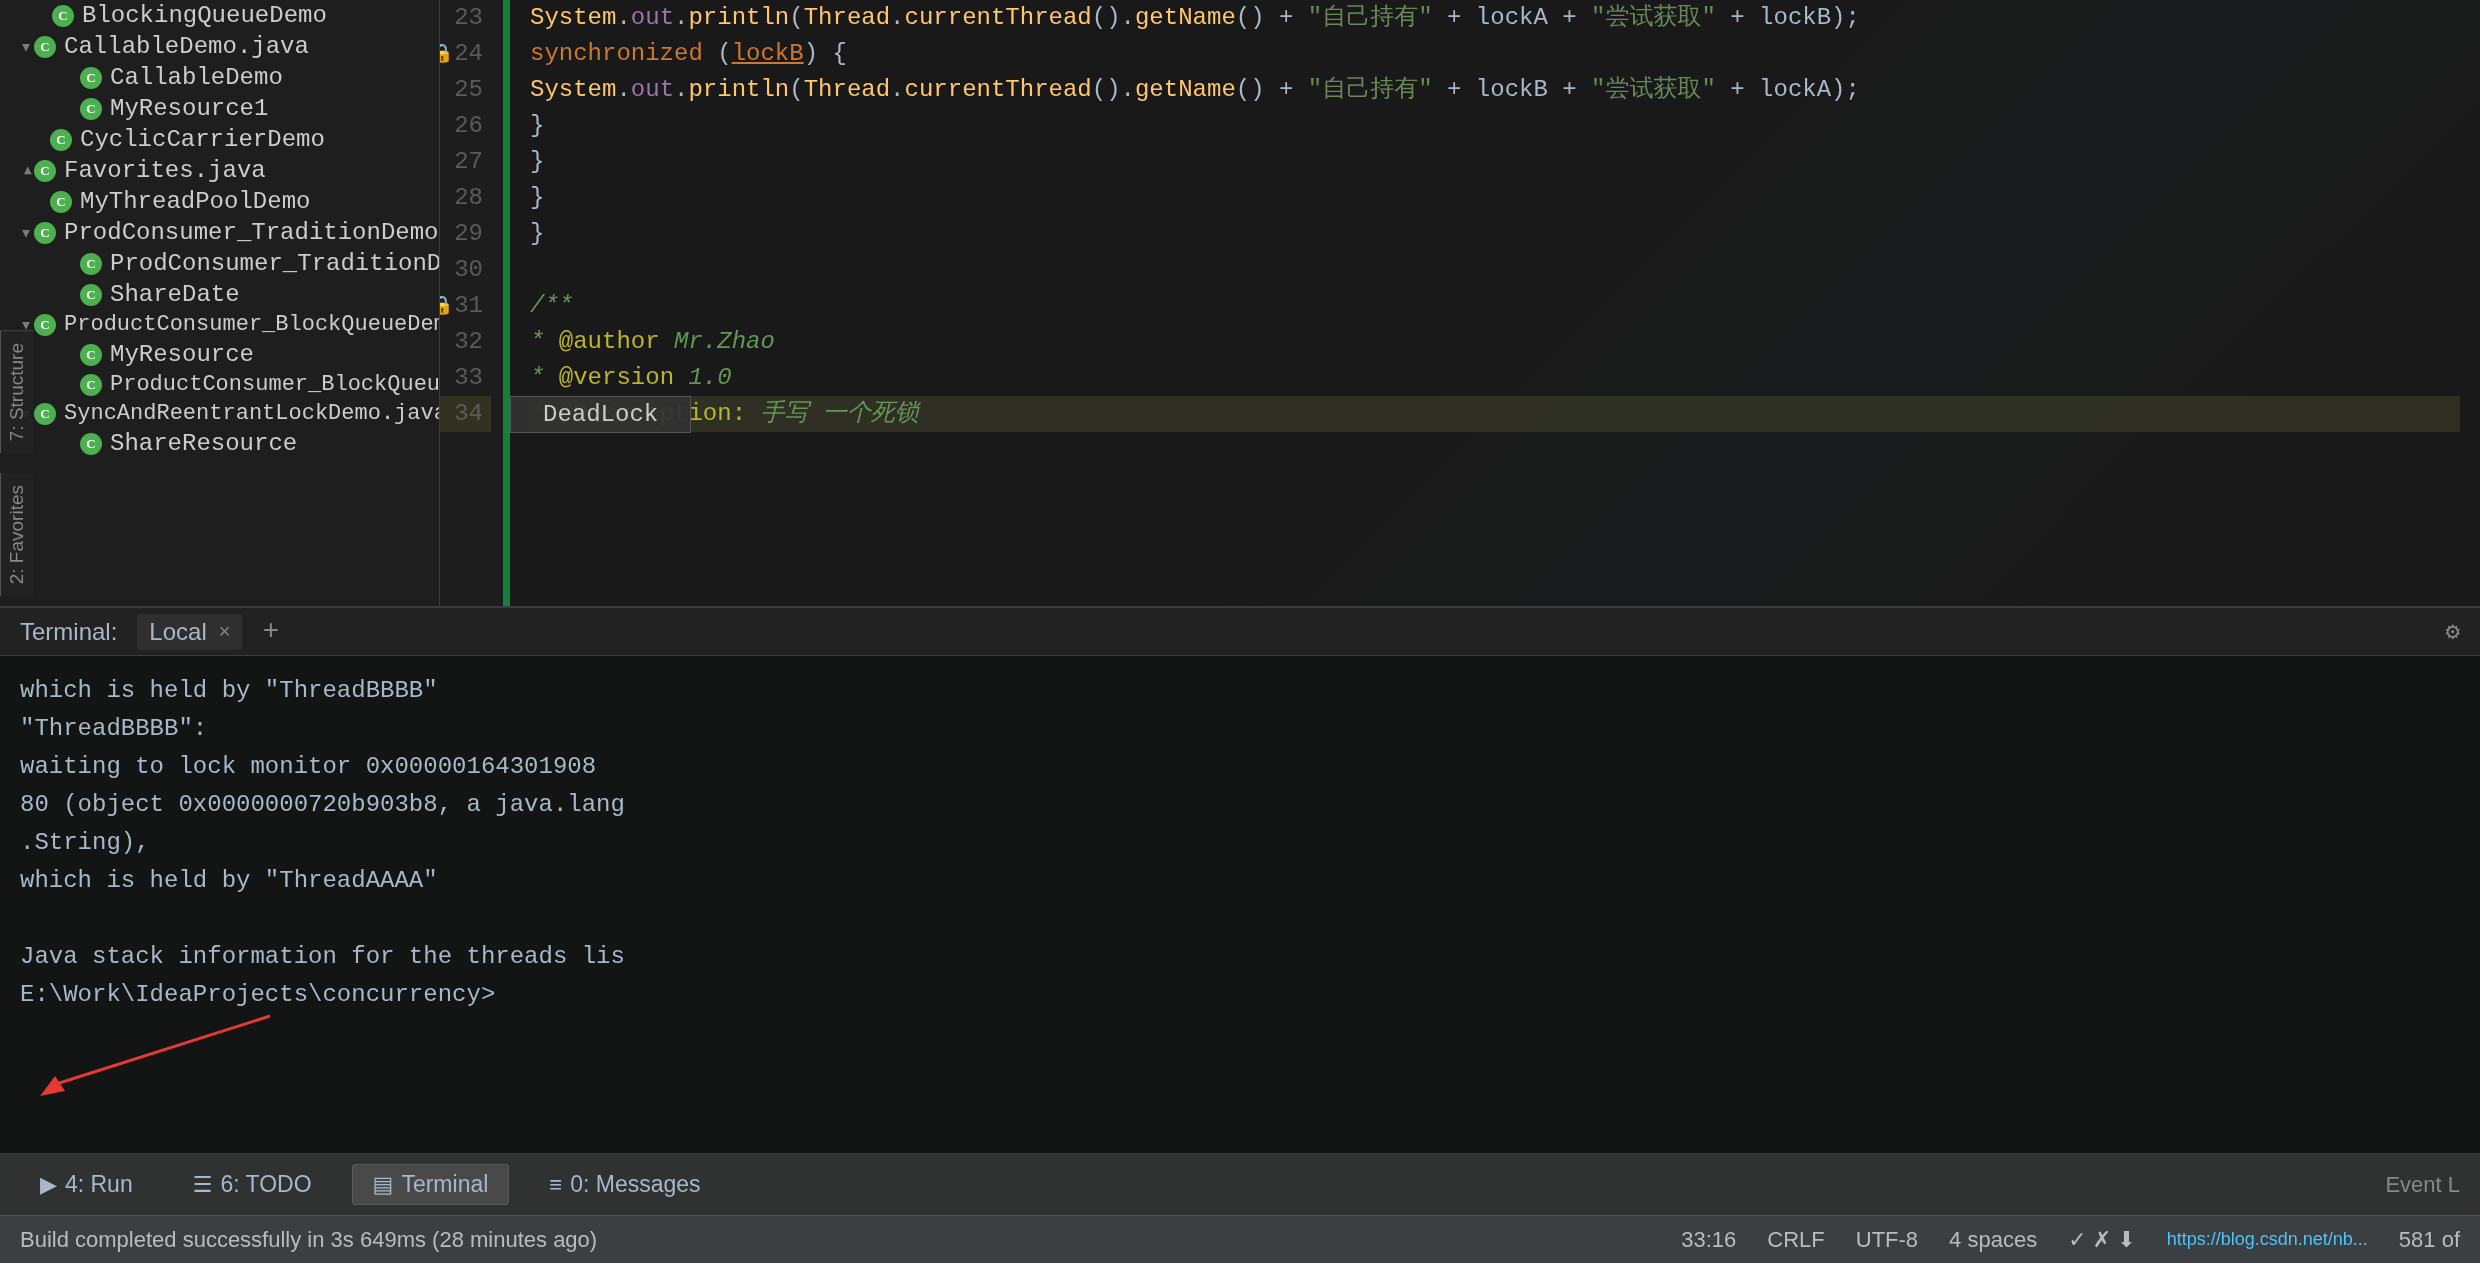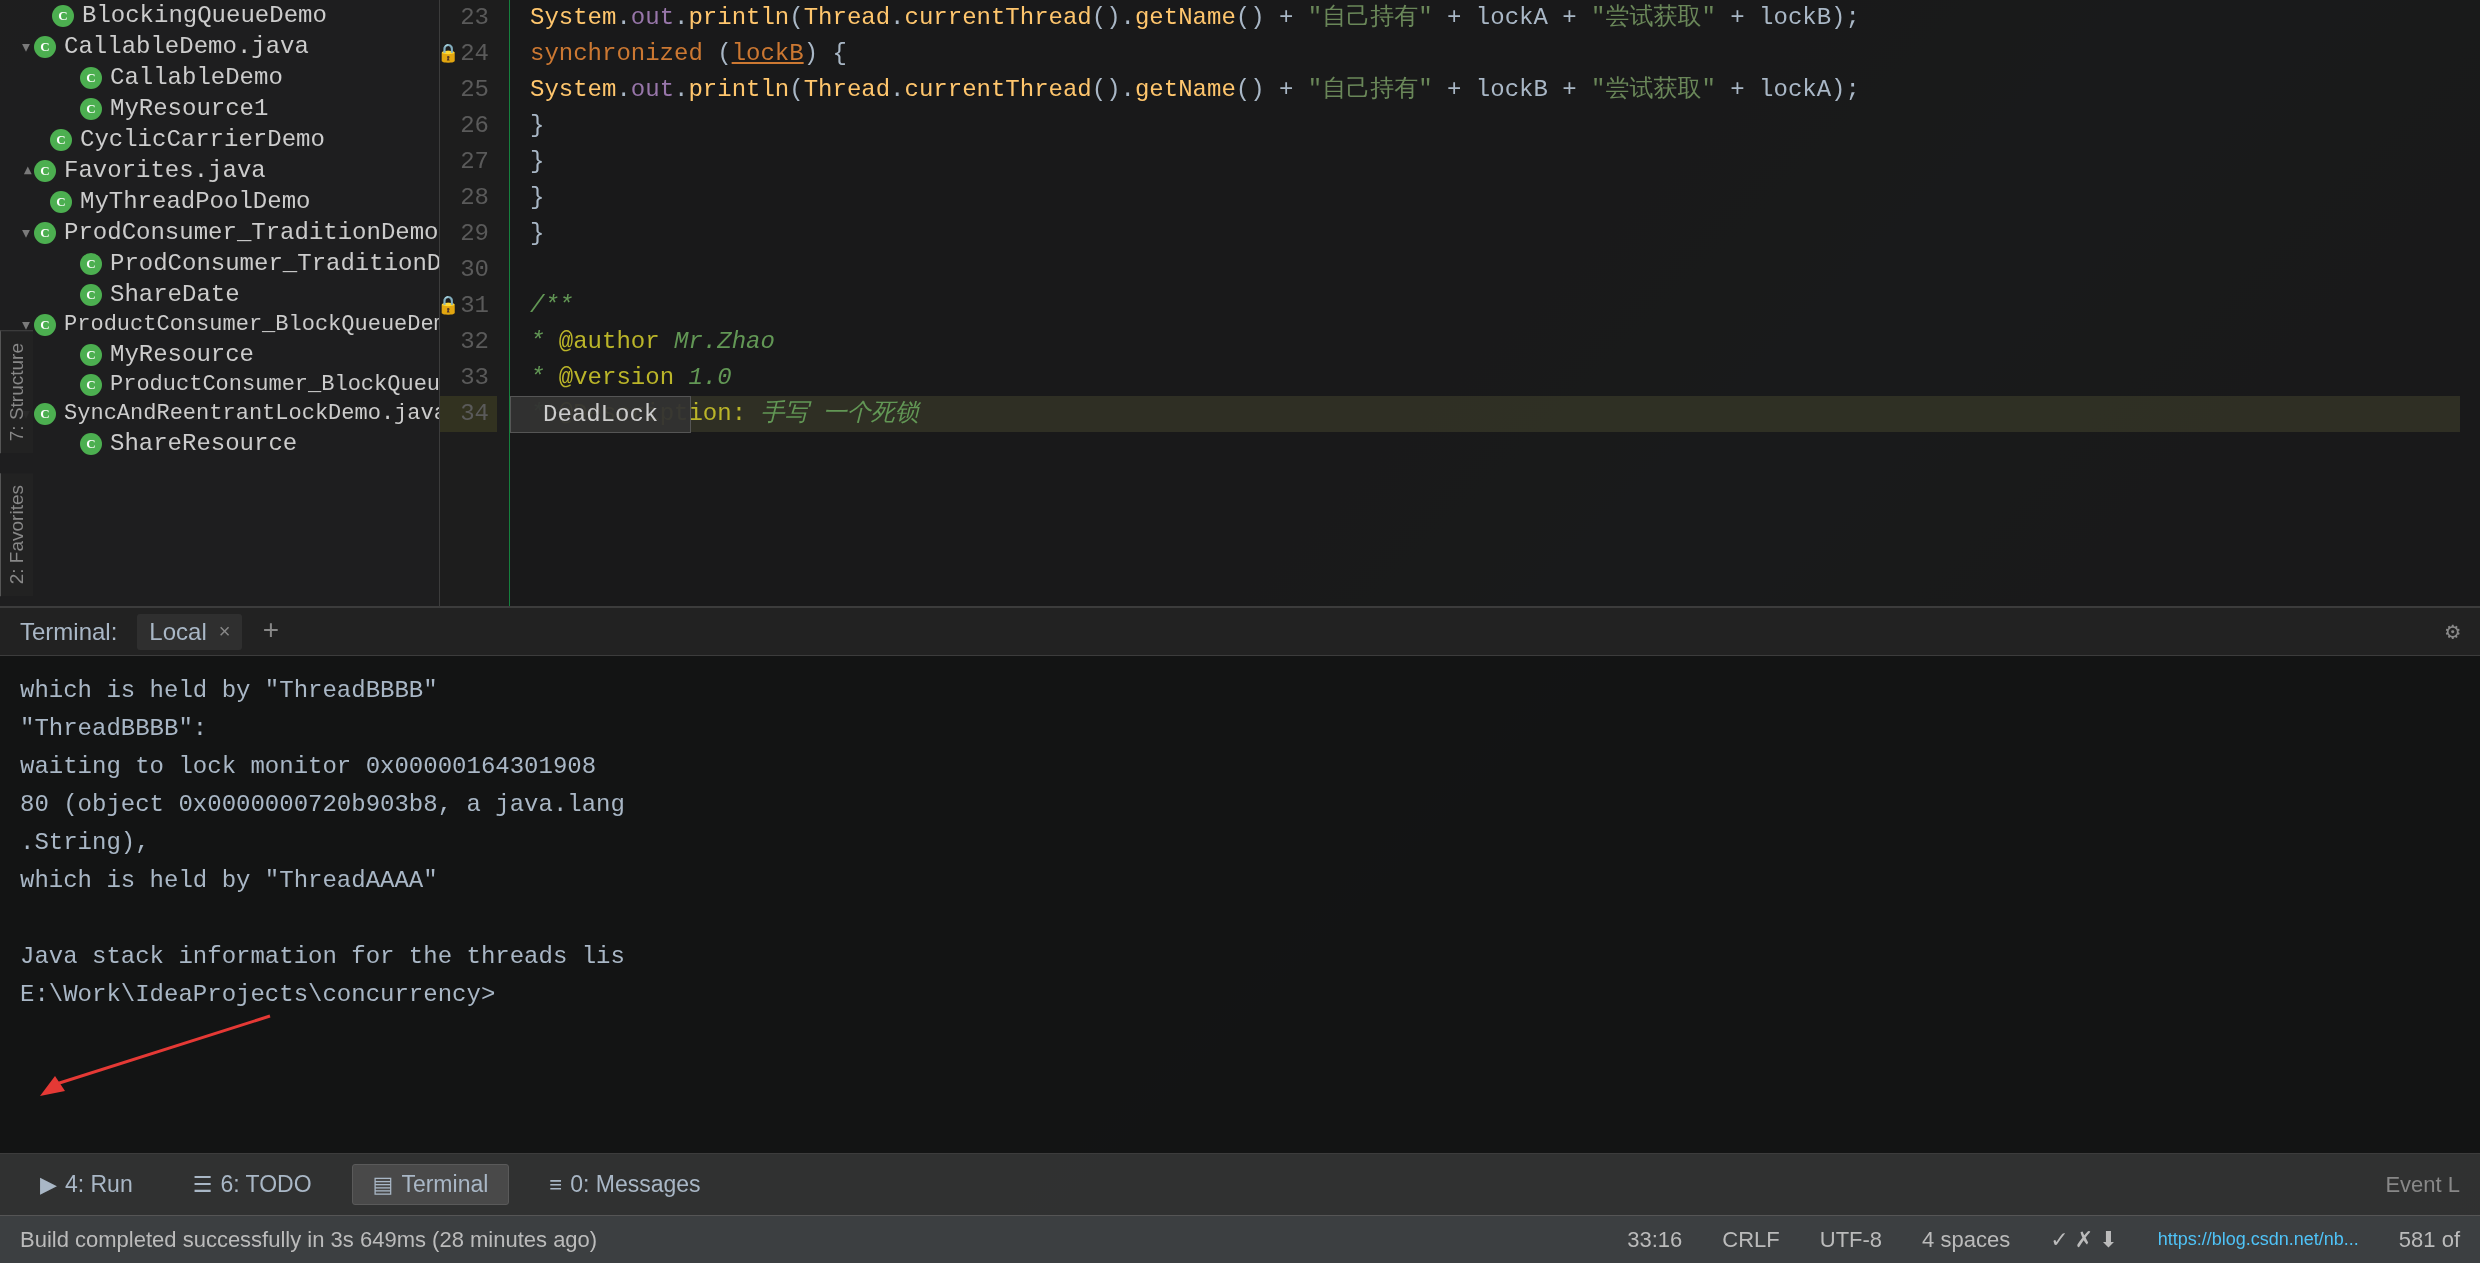--- a/index.html
+++ b/index.html
@@ -99,21 +99,21 @@
     .line-numbers {
       width: 70px;
       background: rgba(30, 30, 30, 0.8);
       padding: 0;
       text-align: right;
       color: #5a5a5a;
       font-size: 24px;
       line-height: 36px;
       padding-right: 12px;
       flex-shrink: 0;
-      border-right: 1px solid #15803d;
+      border-right: 7px solid #15803d;
     }
 
     .line-number-row {
       display: flex;
       align-items: center;
       justify-content: flex-end;
       height: 36px;
       padding-right: 8px;
     }
 
@@ -268,21 +268,21 @@
       padding: 0 20px;
       font-size: 22px;
       font-family: Arial, sans-serif;
       color: #bbbbbb;
       border-top: 1px solid #555;
     }
 
     .status-msg { flex: 1; }
     .status-right {
       display: flex;
-      gap: 40px;
+      gap: 31px;
       align-items: center;
     }
 
     .status-item { color: #bbbbbb; }
   </style>
 </head>
 <body>
 
 <div class="bg-overlay"></div>
 

